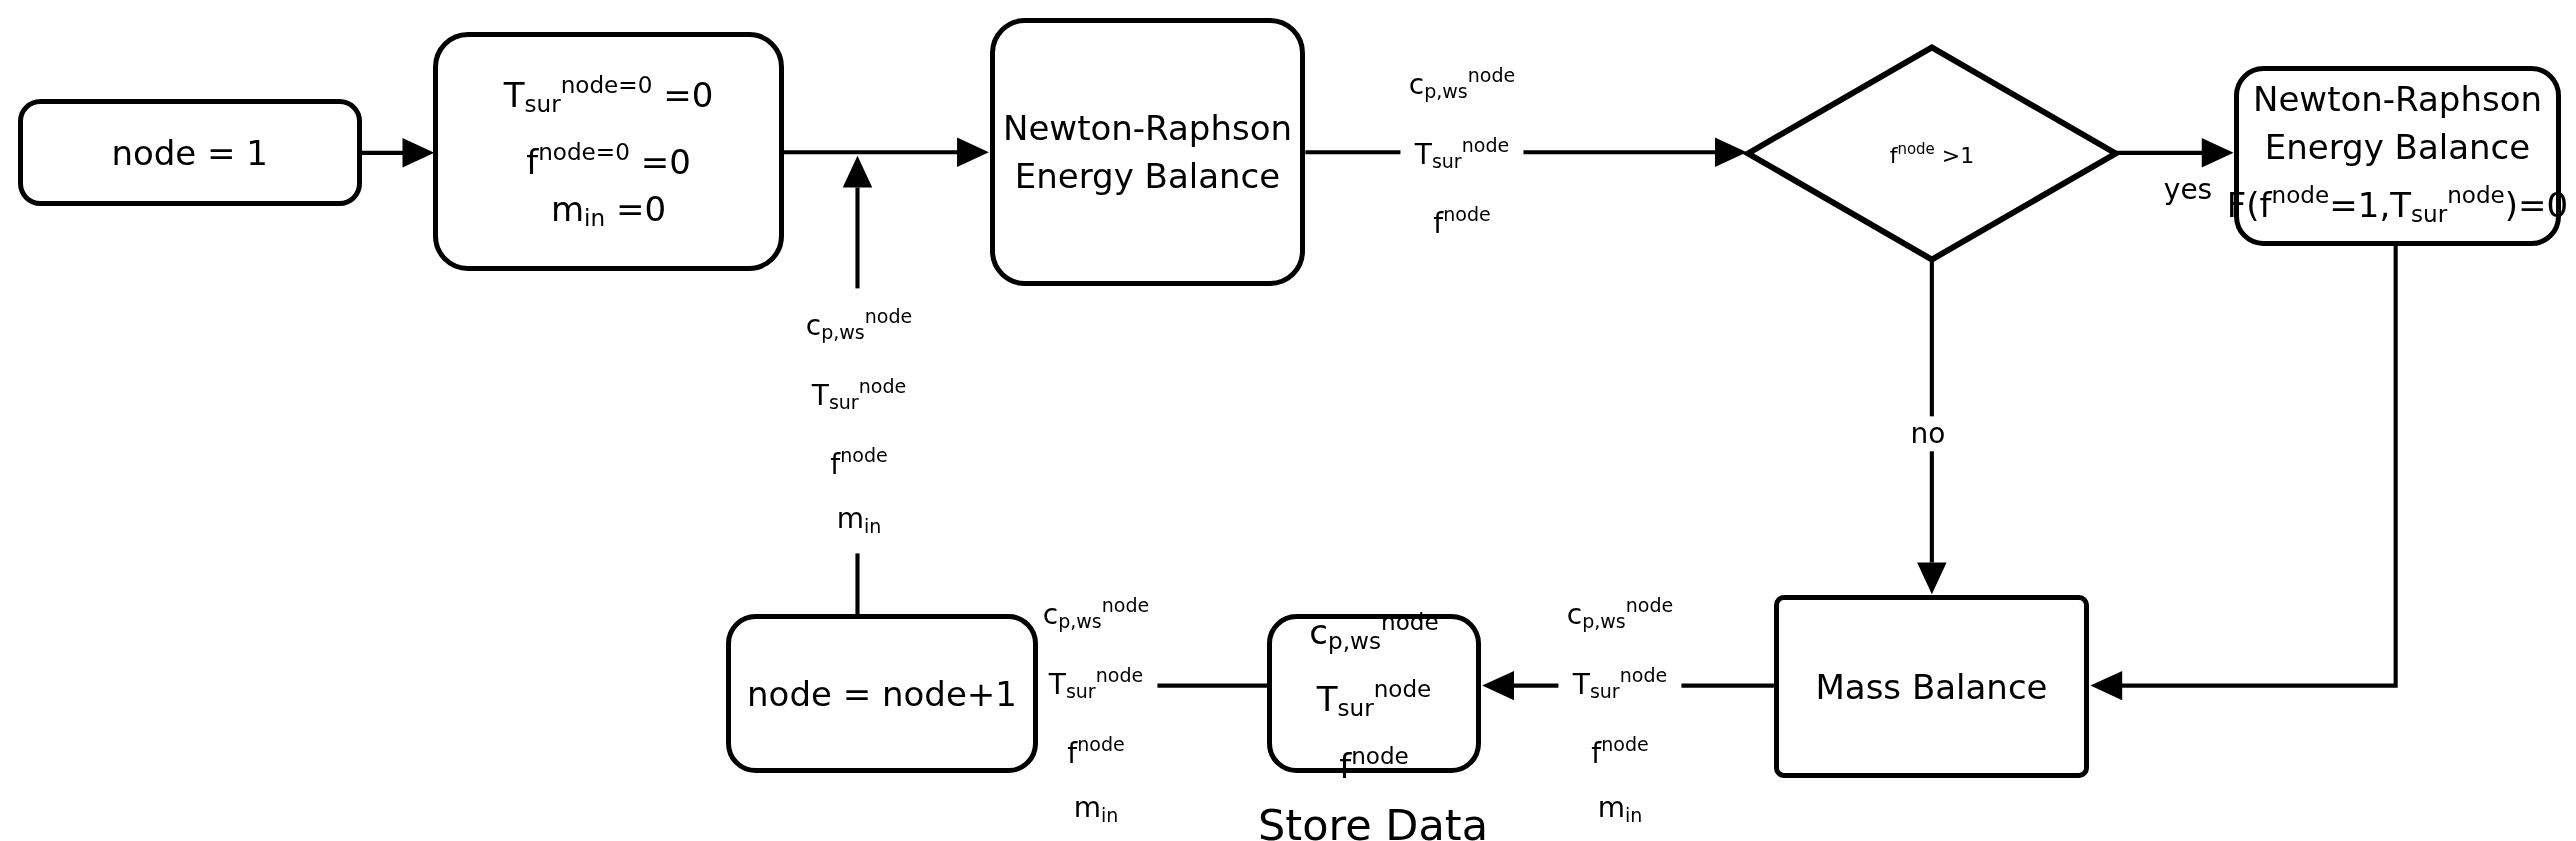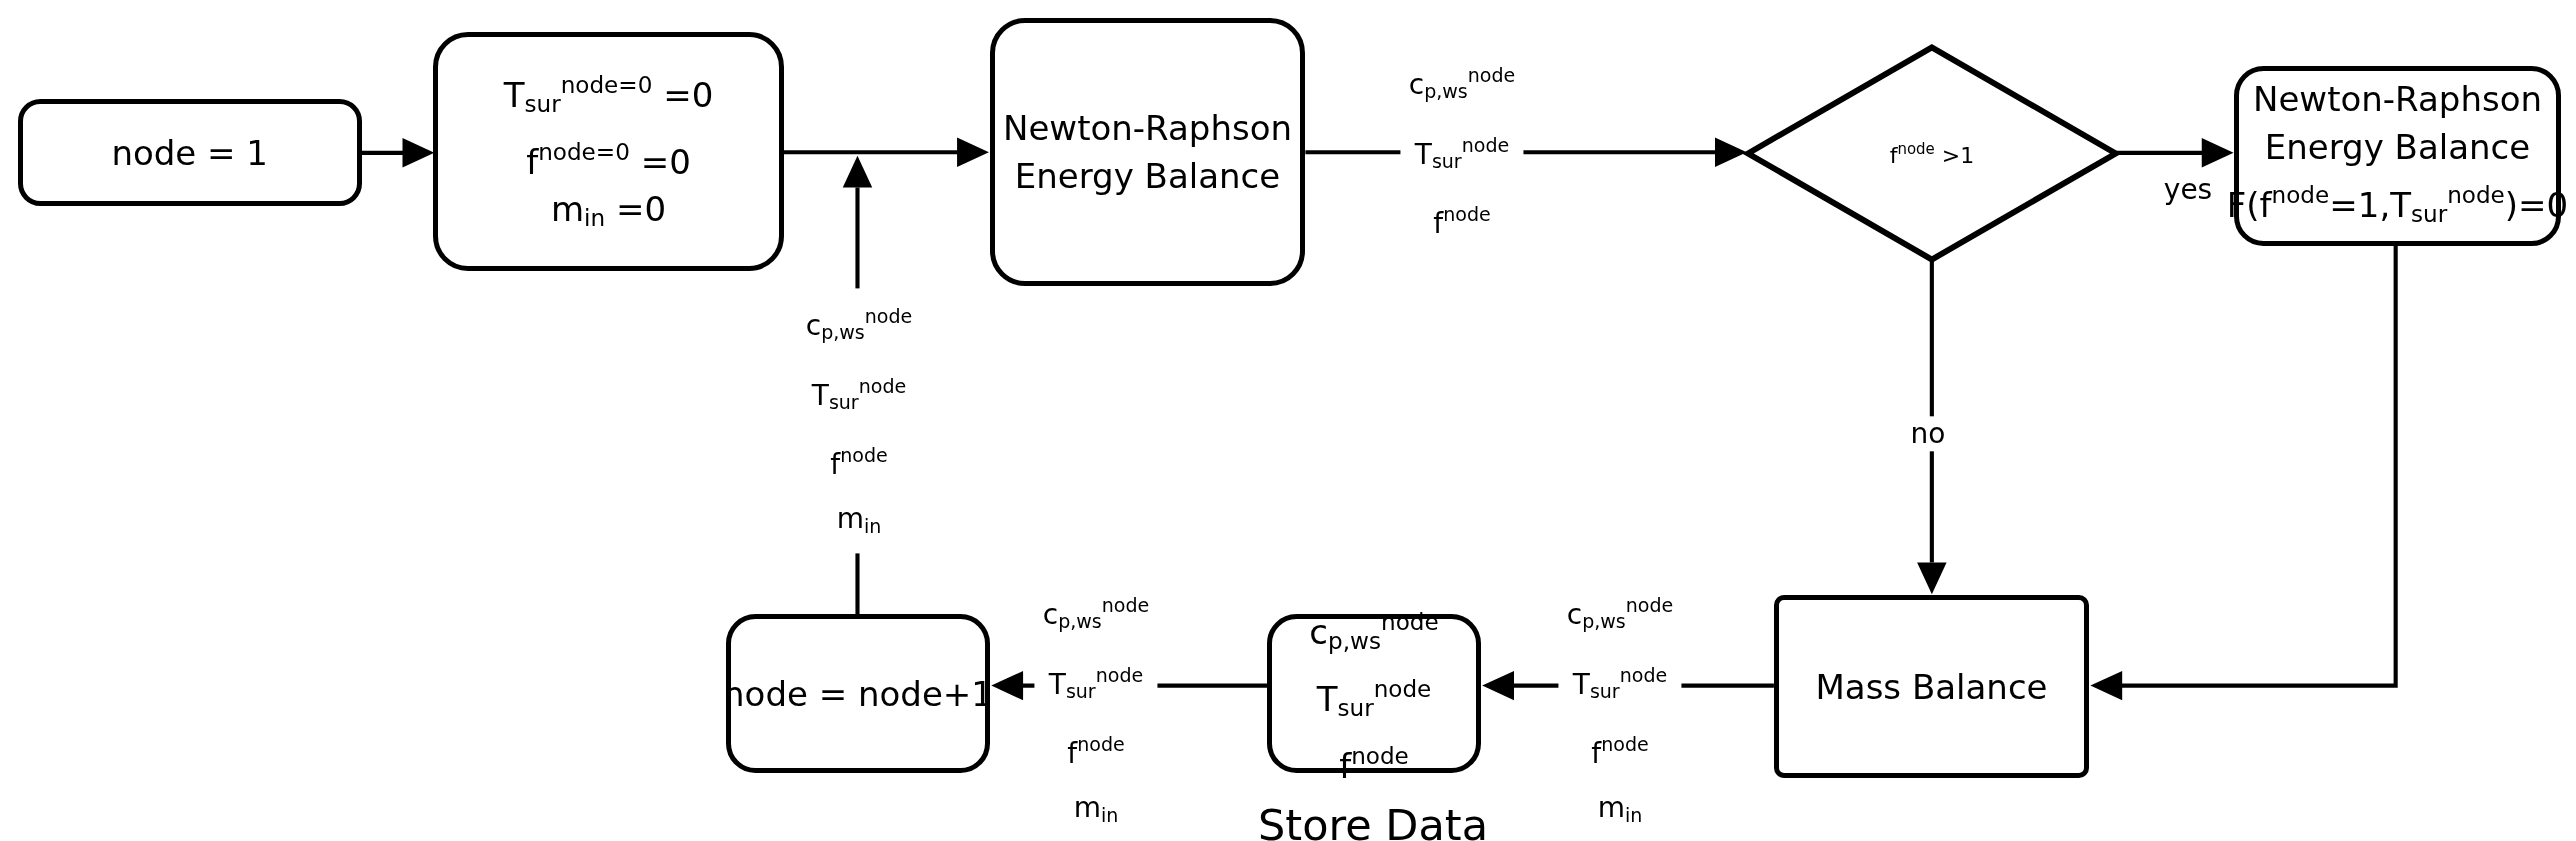--- a/index.html
+++ b/index.html
@@ -132,20 +132,20 @@
   <div class="node" style="left:1774px; top:595px; width:315px; height:183px; border-radius:10px;">
       <div class="fline">Mass Balance</div>
     </div>
 
   <div class="node" style="left:1267px; top:614px; width:214px; height:159px; border-radius:29.5px;">
       <div class="fline">c<sub>p,ws</sub><sup>node</sup></div>
       <div class="fline">T<sub>sur</sub><sup>node</sup></div>
       <div class="fline">f<sup>node</sup></div>
     </div>
 
-  <div class="node" style="left:726px; top:614px; width:264px; height:159px; border-radius:29.5px;">
+  <div class="node" style="left:726px; top:614px; width:312px; height:159px; border-radius:29.5px;">
       <div class="fline">node = node+1</div>
     </div>
 
   <div class="caption" style="left:1373px; top:813px;">Store Data</div>
 
 </div>
 
 
 </body></html>

